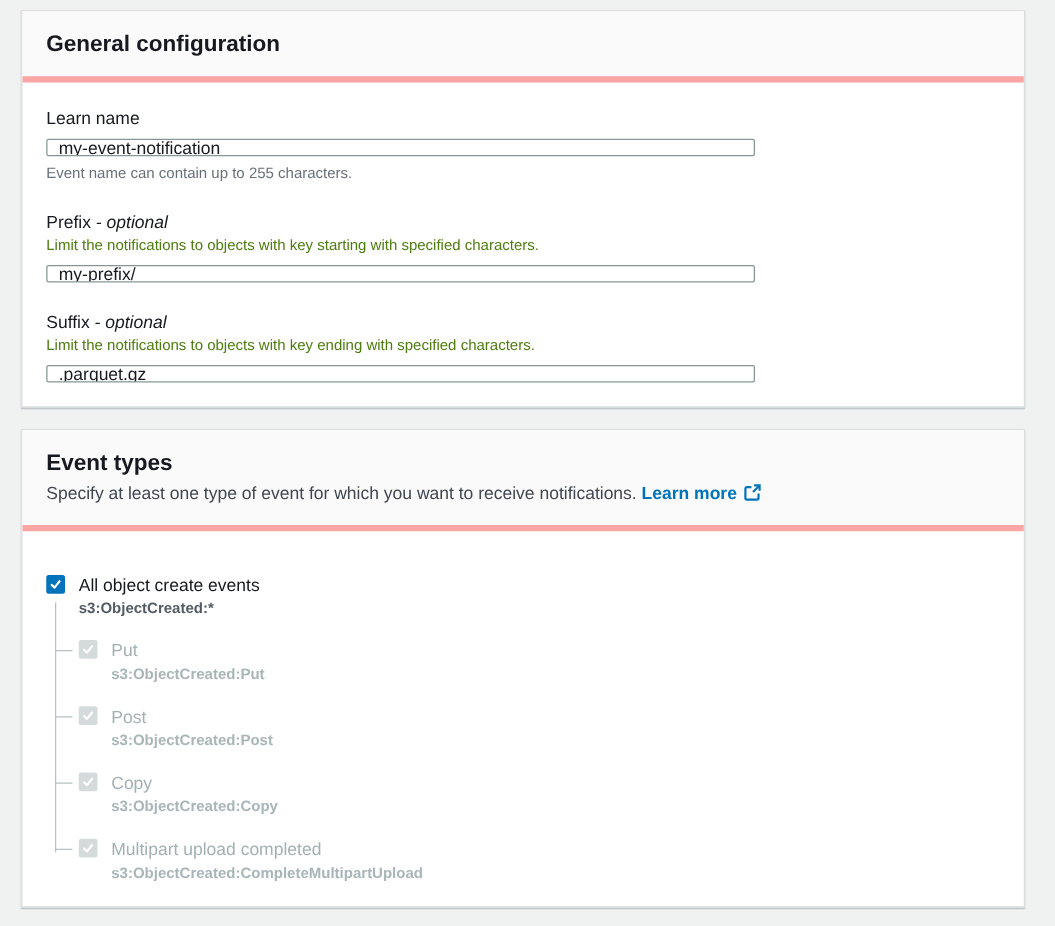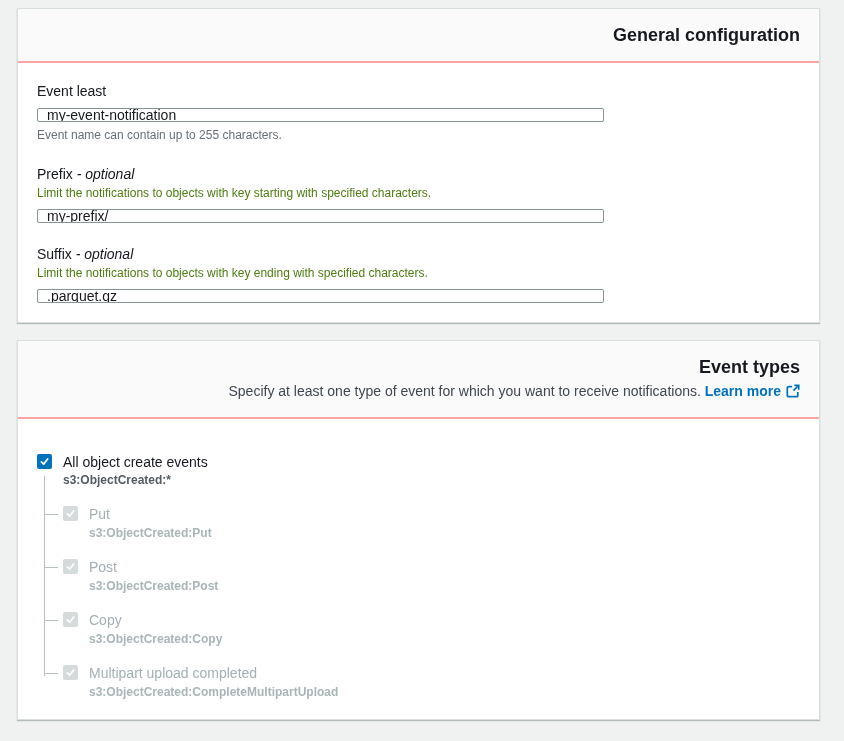--- a/index.html
+++ b/index.html
@@ -16,23 +16,22 @@
     width: 803px;
     background: #ffffff;
     border: 1px solid #d9dedf;
     box-shadow: 0 1px 1px rgba(0,28,36,.25);
   }
   .panel-1 { margin-bottom: 17px; }
   .panel-2 { min-height: 369px; }
 
   .panel-header {
     background: #fafafa;
-    border-bottom: 2px solid #fca5a5;
+    border-bottom: 5px solid #fca5a5;
     padding: 14px 19px 14px 19px;
-    text-align: right;
   }
   .panel-title {
     margin: 0;
     font-size: 18px;
     font-weight: 700;
     color: #16191f;
     line-height: 24px;
   }
   .panel-header-desc {
     margin-top: 3px;
@@ -138,21 +137,21 @@
 
 <div class="page">
 
   <section class="panel panel-1">
     <div class="panel-header">
       <h2 class="panel-title">General configuration</h2>
     </div>
     <div class="panel-body">
 
       <div class="field">
-        <div class="field-label">Event least</div>
+        <div class="field-label">Learn name</div>
         <input class="text-input" type="text" value="my-event-notification" style="">
         <div class="field-helper">Event name can contain up to 255 characters.</div>
       </div>
 
       <div class="field">
         <div class="field-label">
           <span>Prefix</span>
           <span class="optional">- optional</span>
         </div>
         <div class="field-desc">Limit the notifications to objects with key starting with specified characters.</div>

